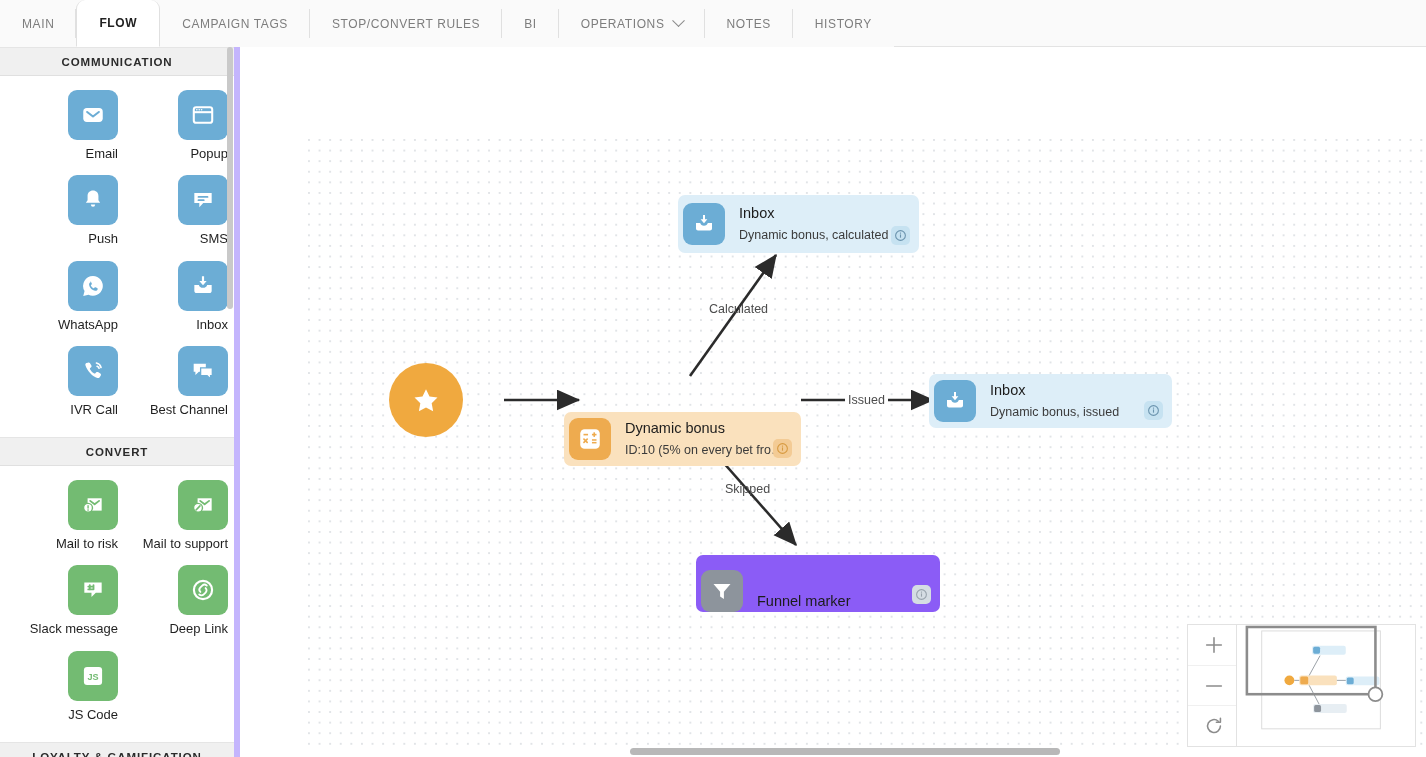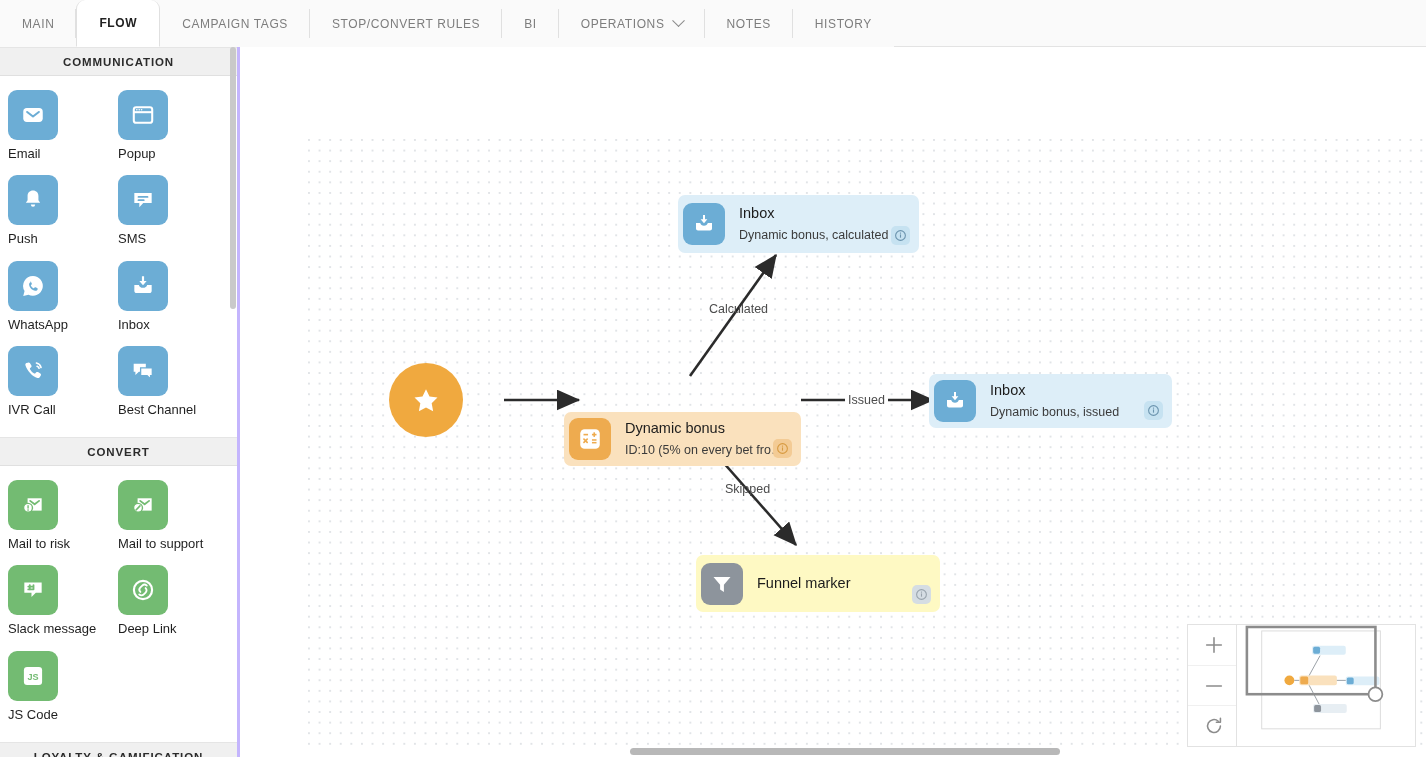--- a/index.html
+++ b/index.html
@@ -58,21 +58,21 @@
     border-bottom: 1.6px solid #8a8a8a;
     transform: rotate(45deg) translate(-2px,-2px);
   }
   .tabbar-rest { flex: 1; background: #fafafa; border-bottom: none; }
 
   
   .sidebar {
     position: absolute; top: 47px; left: 0;
     width: 240px; height: 710px;
     background: #ffffff;
-    border-right: 3px solid #c4b5fd;
+    border-right: 6px solid #c4b5fd;
     overflow: hidden;
   }
   .sb-header {
     height: 29px;
     background: #f0f0f0;
     border-bottom: 1px solid #e0e0e0;
     border-top: 1px solid #e5e5e5;
     display: flex; align-items: center; justify-content: center;
     font-size: 11.5px;
     font-weight: bold;
@@ -80,21 +80,21 @@
     color: #2b2b2b;
   }
   .sb-grid {
     display: flex;
     flex-wrap: wrap;
     padding: 14px 0 6px 0;
   }
   .sb-item {
     width: 110px;
     margin: 0 0 14px 0;
-    display: flex; flex-direction: column; align-items: flex-start;
+    display: flex; flex-direction: column; align-items: flex-end;
     cursor: pointer;
   }
   .sb-item:nth-child(odd) { margin-left: 8px; }
   .sb-tile {
     width: 50px; height: 50px;
     border-radius: 9px;
     display: flex; align-items: center; justify-content: center;
     color: #fff;
   }
   .sb-tile.blue  { background: #6cadd5; }
@@ -177,21 +177,21 @@
     position: absolute; right: 9px; bottom: 8px;
     width: 19px; height: 19px; border-radius: 5px;
     display: flex; align-items: center; justify-content: center;
   }
   .node.blue  { background: #ddeef8; }
   .node.blue .node-icon  { background: #6cadd5; }
   .node.blue .node-info  { background: #c6e2f1; }
   .node.orange { background: #fae1bd; }
   .node.orange .node-icon { background: #eeab4f; }
   .node.orange .node-info { background: #f3cb95; }
-  .node.grayn { background: #fef9c3; }
+  .node.grayn { background: #8b5cf6; align-items: flex-end; }
   .node.grayn .node-icon { background: #8d949c; }
   .node.grayn .node-info { background: #d5dde3; }
 
   .start-node {
     position: absolute;
     width: 74px; height: 74px; border-radius: 50%;
     background: #f0a93f;
     display: flex; align-items: center; justify-content: center;
     z-index: 5;
   }

